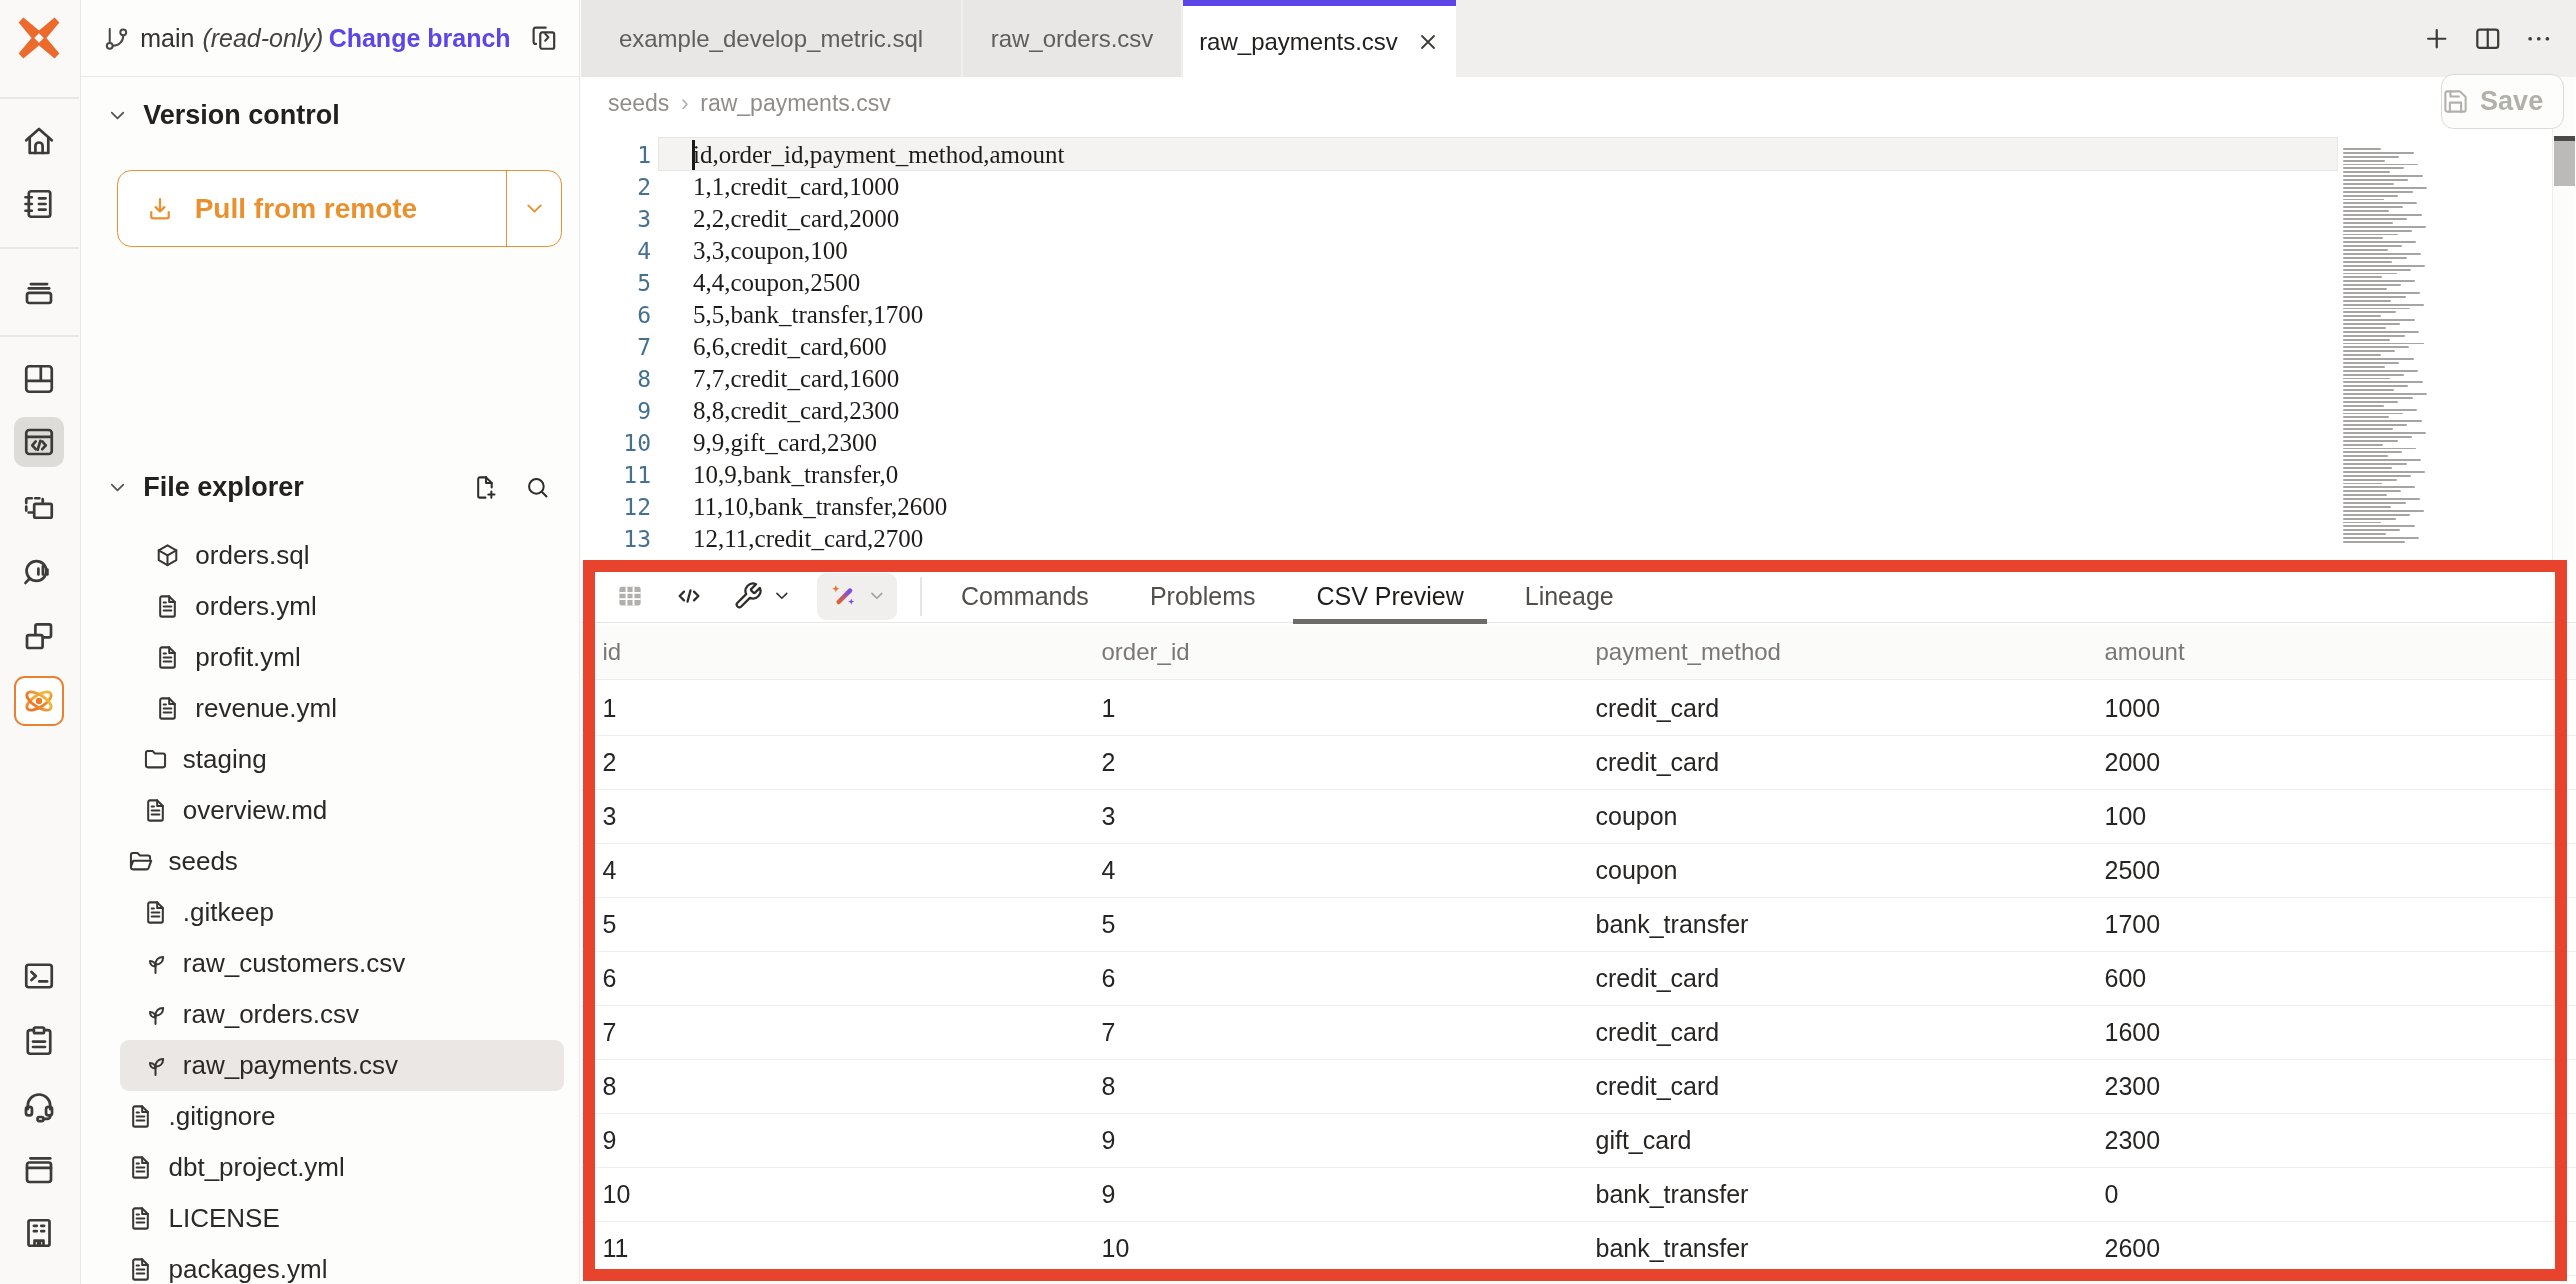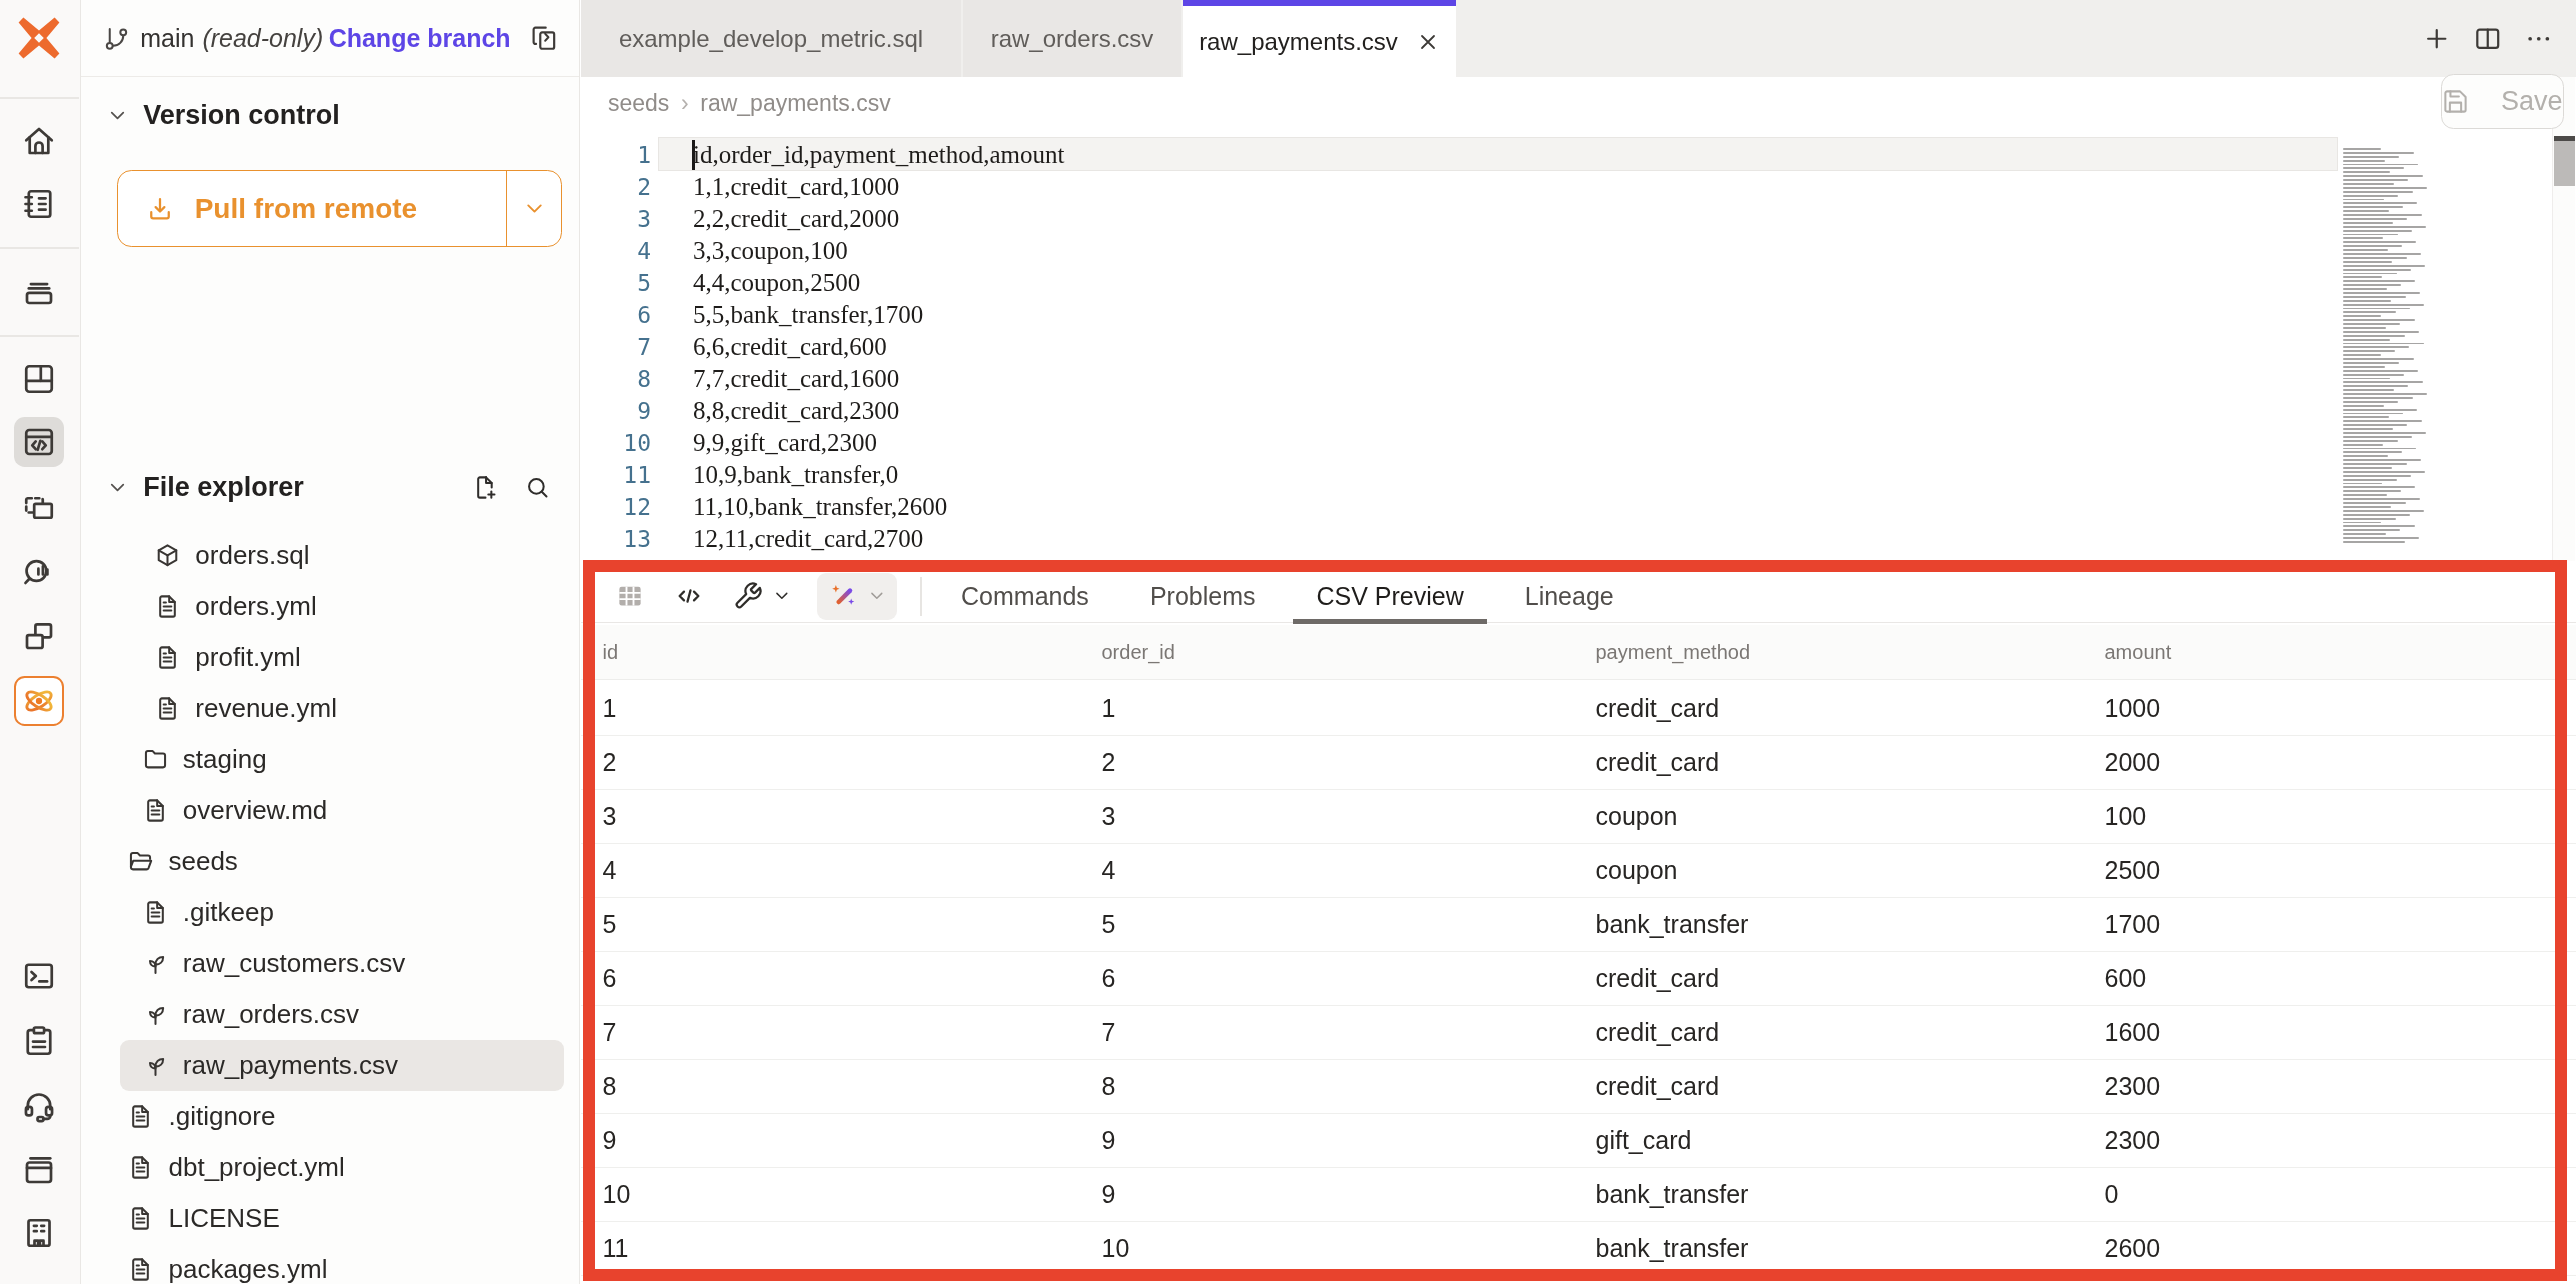--- a/index.html
+++ b/index.html
@@ -56,22 +56,22 @@
   .etab.active { background:#fff; border-top:6.3px solid var(--accent-purple); border-right:none; color:#23211f; font-weight:500; }
   .etab .tab-close { width:24px; height:24px; margin-left:18px; color:#3d3a37; }
   #strip-actions { margin-left:auto; display:flex; align-items:center; gap:21.5px; padding-right:23px; color:#3d3a37; }
   #strip-actions svg { width:29.5px; height:29.5px; }
 
   
   #editor { left:581px; top:77px; width:1995px; height:484px; background:#fff; }
   #breadcrumb { position:absolute; left:27px; top:12.5px; display:flex; align-items:center; font-size:23px; color:#908c89; }
   #breadcrumb .bc-sep { margin:0 11.6px; color:#b5b1ae; font-size:23px; }
   #save-btn { position:absolute; right:12.5px; top:-2.7px; width:123px; height:55px; border:1.8px solid #dcdad7;
-    border-radius:12.5px; background:#fdfdfc; display:flex; align-items:center; justify-content:space-between; gap:11.6px;
-    color:#b3b0ac; font-size:27px; font-weight:400; z-index:10; }
+    border-radius:12.5px; background:#fdfdfc; display:flex; align-items:center; justify-content:flex-start; gap:11.6px;
+    color:#b3b0ac; font-size:27px; font-weight:700; z-index:10; }
   #save-btn svg { width:27px; height:27px; }
   #cur-line { position:absolute; left:77px; top:60px; width:1680px; height:34px; background:#f4f3f1; border:0.9px solid #e8e6e3; }
   #cursor { position:absolute; left:111px; top:63px; width:2.7px; height:29.5px; background:#1b1918; }
   #code-lines { position:absolute; left:0; top:62px; width:1753px; }
   .cline { height:32px; display:flex; align-items:center; }
   .cline .lnum { width:70px; text-align:right; font-family:"DejaVu Sans Mono", monospace; font-size:23px; color:#45718e; flex:none; }
   .cline .ltext { margin-left:42px; font-family:Liberation Serif, serif; font-size:25px; color:#1e1c1a; white-space:pre; }
   #minimap { position:absolute; left:1762px; top:71px; width:100px; height:394px; }
   .mm-line { height:1.9px; margin-bottom:2px; background:#6b6967; opacity:.6; border-radius:0.9px; }
   #vscroll { position:absolute; left:1971px; top:0; width:23px; height:484px; background:#fcfcfb; border-left:0.9px solid #efedec; }
@@ -88,21 +88,21 @@
   .tb-chev svg { width:19.7px; height:19.7px; }
   #sparkle-btn { display:flex; align-items:center; background:#f1efed; border-radius:9px; height:47px; padding:0 10.7px; margin-right:23px; }
   #sparkle-btn svg.wand { width:32px; height:32px; }
   #sparkle-btn svg.chev { width:19.7px; height:19.7px; color:#a09c98; margin-left:7.2px; }
   #tb-divider { width:1.8px; height:39px; background:#e7e5e2; margin-right:39px; }
   .bp-tab { position:relative; font-size:25px; color:#514e4b; margin-right:61px; height:52px; display:flex; align-items:center; cursor:pointer; }
   .bp-tab.active { color:#1f1d1b; font-weight:500; }
   .bp-tab.active::after { content:""; position:absolute; left:-23px; right:-23px; bottom:-1.8px; height:5.4px; background:#6e6a67; }
   #tbl-head { position:absolute; left:0; top:64px; width:1995px; height:55px; background:#fbfbfa;
     display:grid; grid-template-columns:499px 494px 509px auto; align-items:center; border-bottom:1.8px solid #ededeb;
-    font-size:20px; color:#7b7774; }
+    font-size:24px; color:#7b7774; }
   #tbl-head > div { padding-left:21.5px; }
   #tbl-body { position:absolute; left:0; top:121px; width:1995px; }
   .trow { height:54px; display:grid; grid-template-columns:499px 494px 509px auto; align-items:center;
     border-bottom:1.8px solid #efefed; font-size:25px; color:#272523; }
   .trow > div { padding-left:21.5px; }
 
   
   #annotation { left:583px; top:560px; width:1984px; height:721px; border:12.5px solid var(--annotation-red);
     z-index:60; pointer-events:none; }
 </style>

